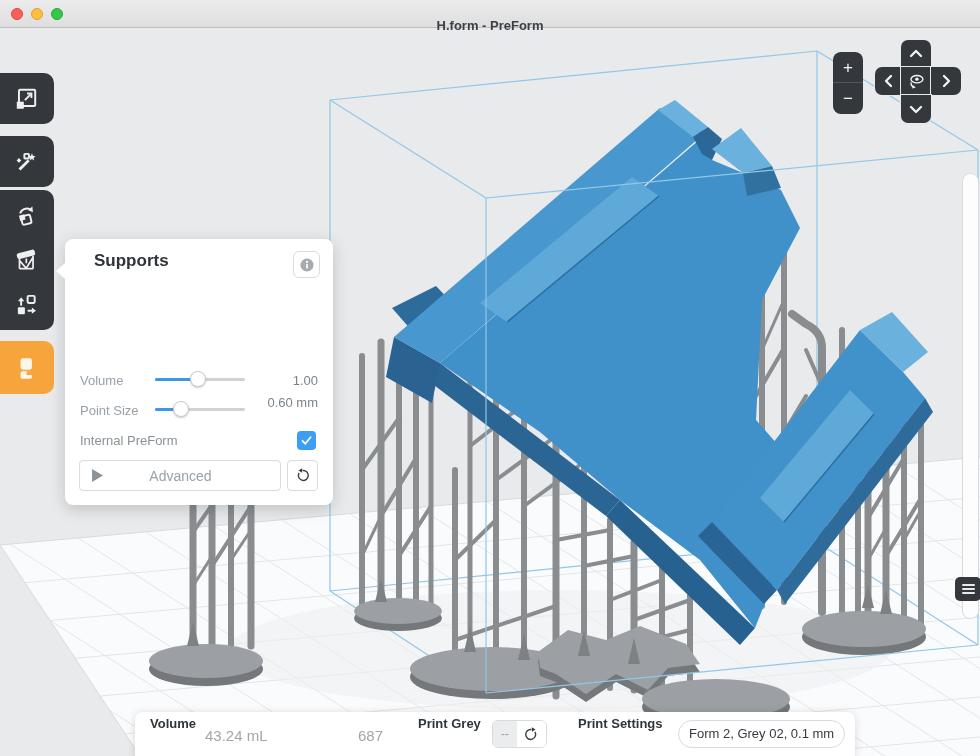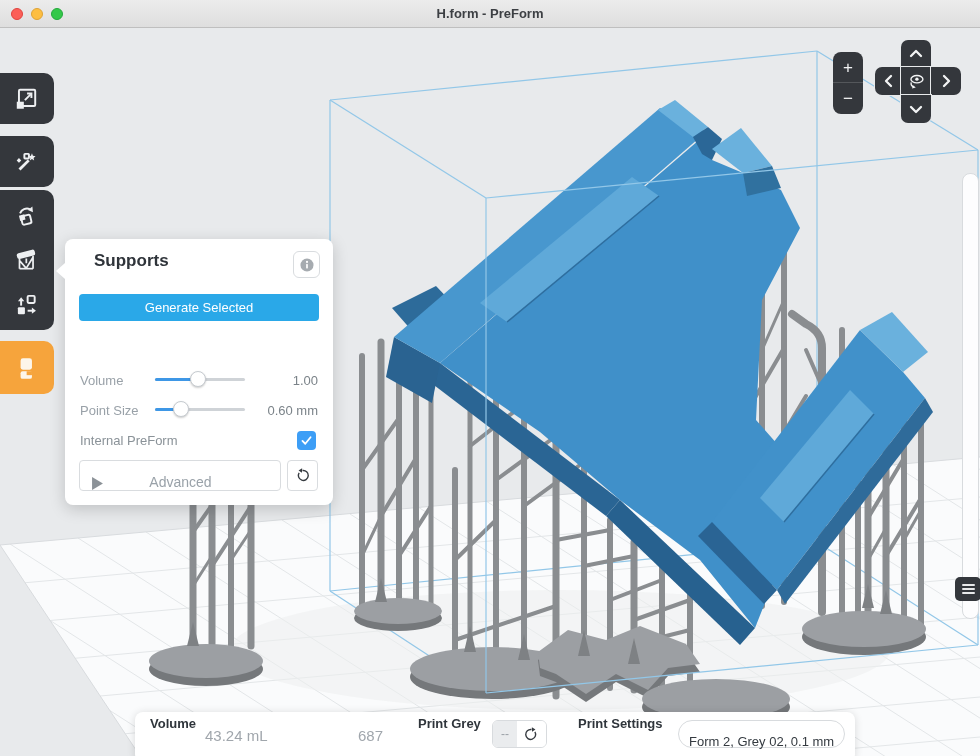--- a/index.html
+++ b/index.html
@@ -1,21 +1,21 @@
 <!DOCTYPE html>
 <html><head>
 <meta charset="utf-8">
 <style>
   html,body{margin:0;padding:0;background:#555;}
   .app{position:relative;width:980px;height:756px;overflow:hidden;background:#E8EAEC;
        font-family:"Liberation Sans",sans-serif;-webkit-font-smoothing:antialiased;}
   
   .titlebar{position:absolute;top:0;left:0;width:100%;height:28px;
     background:linear-gradient(#ECECEC,#DEDEDE);border-bottom:1px solid #BFBFBF;box-sizing:border-box;}
-  .title{position:absolute;top:0;left:0;width:100%;height:28px;line-height:27px;text-align:center;
+  .title{position:absolute;top:12px;left:0;width:100%;height:28px;line-height:27px;text-align:center;
     font-size:13px;font-weight:bold;color:#3C3F43;}
   .lights{position:absolute;top:8px;left:11px;display:flex;gap:8px;}
   .light{width:12px;height:12px;border-radius:50%;box-sizing:border-box;}
   .light.red{background:#FB5F58;border:1px solid #E0443E;}
   .light.yellow{background:#FDBE41;border:1px solid #DEA336;}
   .light.green{background:#34C849;border:1px solid #24A93C;}
   
   .viewport{position:absolute;top:28px;left:0;width:980px;height:728px;}
   .scene{position:absolute;top:0;left:0;}
   
@@ -42,21 +42,21 @@
   .slider{position:absolute;left:90px;width:90px;height:16px;cursor:pointer;}
   .slider .track{position:absolute;top:7px;left:0;width:100%;height:3px;background:#CFD3D7;border-radius:2px;}
   .slider .fill{position:absolute;top:7px;left:0;height:3px;background:#3E97E6;border-radius:2px;}
   .slider .thumb{position:absolute;top:0;width:16px;height:16px;background:#fff;border:1px solid #C6CBD0;
     border-radius:50%;box-sizing:border-box;box-shadow:0 1px 2px rgba(0,0,0,.2);}
   .slider.density .fill{width:48%;} .slider.density .thumb{left:calc(48% - 8px);}
   .slider.pointsize .fill{width:29%;} .slider.pointsize .thumb{left:calc(29% - 8px);}
   .checkbox{position:absolute;right:17px;width:19px;height:19px;background:#3D9EF6;border-radius:4px;
     display:flex;align-items:center;justify-content:center;cursor:pointer;}
   .adv-btn{position:absolute;left:14px;top:221px;width:202px;height:31px;border:1px solid #D9DCDF;border-radius:4px;
-    background:#fff;box-sizing:border-box;display:flex;align-items:flex-end;cursor:pointer;}
+    background:#fff;box-sizing:border-box;display:flex;align-items:center;cursor:pointer;}
   .adv-btn .play{margin-left:12px;}
   .adv-btn .lbl{flex:1;text-align:center;font-size:14px;color:#9AA2A9;margin-right:22px;}
   .reset-btn{position:absolute;left:222px;top:221px;width:31px;height:31px;border:1px solid #D9DCDF;border-radius:4px;
     background:#fff;box-sizing:border-box;display:flex;align-items:center;justify-content:center;cursor:pointer;}
   
   .zoom-pill{position:absolute;left:833px;top:24px;width:30px;background:#34373C;border-radius:8px;overflow:hidden;}
   .zoom-pill .zbtn{width:30px;height:31px;color:#F2F3F4;font-size:17px;text-align:center;line-height:31px;cursor:pointer;}
   .zoom-pill .zbtn:first-child{border-bottom:1px solid #54575B;box-sizing:border-box;}
   .dpad{position:absolute;left:875px;top:12px;width:86px;height:83px;}
   .dpad .arm{position:absolute;background:#34373C;display:flex;align-items:center;justify-content:center;cursor:pointer;
@@ -75,21 +75,21 @@
   
   .bottombar{position:absolute;left:135px;top:684px;width:720px;height:50px;background:#fff;border-radius:8px;
     box-shadow:0 1px 8px rgba(0,0,0,.14);}
   .bb-label{position:absolute;top:4px;font-size:13px;font-weight:bold;color:#2F353B;}
   .bb-value{position:absolute;top:15px;font-size:15px;color:#A0A6AC;}
   .pt-control{position:absolute;left:357px;top:8px;height:28px;border:1px solid #D8DBDE;border-radius:6px;
     display:flex;overflow:hidden;box-sizing:border-box;}
   .pt-dash{width:24px;background:#EAECEE;color:#9AA1A7;font-size:12px;text-align:center;line-height:26px;}
   .pt-refresh{width:29px;background:#fff;display:flex;align-items:center;justify-content:center;cursor:pointer;}
   .ps-box{position:absolute;left:543px;top:8px;height:28px;border:1px solid #D8DBDE;border-radius:14px;
-    background:#fff;box-sizing:border-box;font-size:13px;color:#343A40;line-height:26px;padding:8px 10px;cursor:pointer;}
+    background:#fff;box-sizing:border-box;font-size:13px;color:#343A40;line-height:26px;padding:0 10px;cursor:pointer;}
 </style>
 </head>
 <body>
 
 <div class="app">
 
   <div class="titlebar">
     <div class="lights">
       <div class="light red"></div>
       <div class="light yellow"></div>
@@ -344,37 +344,36 @@
     <div class="panel">
       <div class="pointer"></div>
       <div class="sp-title">Supports</div>
       <div class="info-btn">
         <svg width="20" height="20" viewBox="0 0 26 26">
           <circle cx="13" cy="13" r="8.5" fill="#A6ABB0"></circle>
           <circle cx="13" cy="9" r="1.4" fill="#fff"></circle>
           <rect x="11.9" y="11.5" width="2.2" height="6.2" rx="1.1" fill="#fff"></rect>
         </svg>
       </div>
-      <button class="blue-btn" style="top:55px;">Generate Selected</button>
 
       <div class="row-label" style="top:134px;">Volume</div>
       <div class="slider density" style="top:132px;">
         <div class="track"></div>
         <div class="fill"></div>
         <div class="thumb"></div>
       </div>
       <div class="row-value" style="top:134px;">1.00</div>
 
       <div class="row-label" style="top:164px;">Point Size</div>
       <div class="slider pointsize" style="top:162px;">
         <div class="track"></div>
         <div class="fill"></div>
         <div class="thumb"></div>
       </div>
-      <div class="row-value" style="top:164px;">0.60 mm</div>
+      <div class="row-value" style="top:156px;">0.60 mm</div>
 
       <div class="row-label dark" style="top:194px;">Internal PreForm</div>
       <div class="checkbox" style="top:192px;">
         <svg width="13" height="13" viewBox="0 0 16 16">
           <polyline points="3,8.5 6.5,12 13,4" fill="none" stroke="#fff" stroke-width="2.2" stroke-linecap="round" stroke-linejoin="round"></polyline>
         </svg>
       </div>
 
       <div class="adv-btn">
         <svg class="play" width="11" height="13" viewBox="0 0 10 12">

